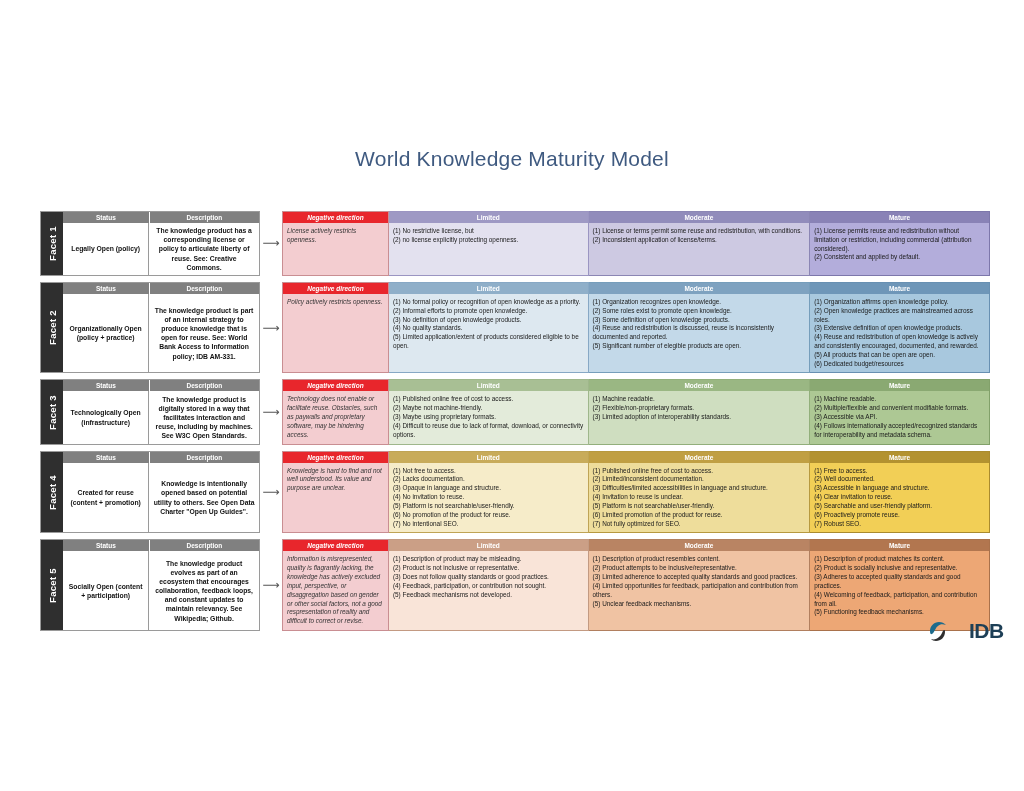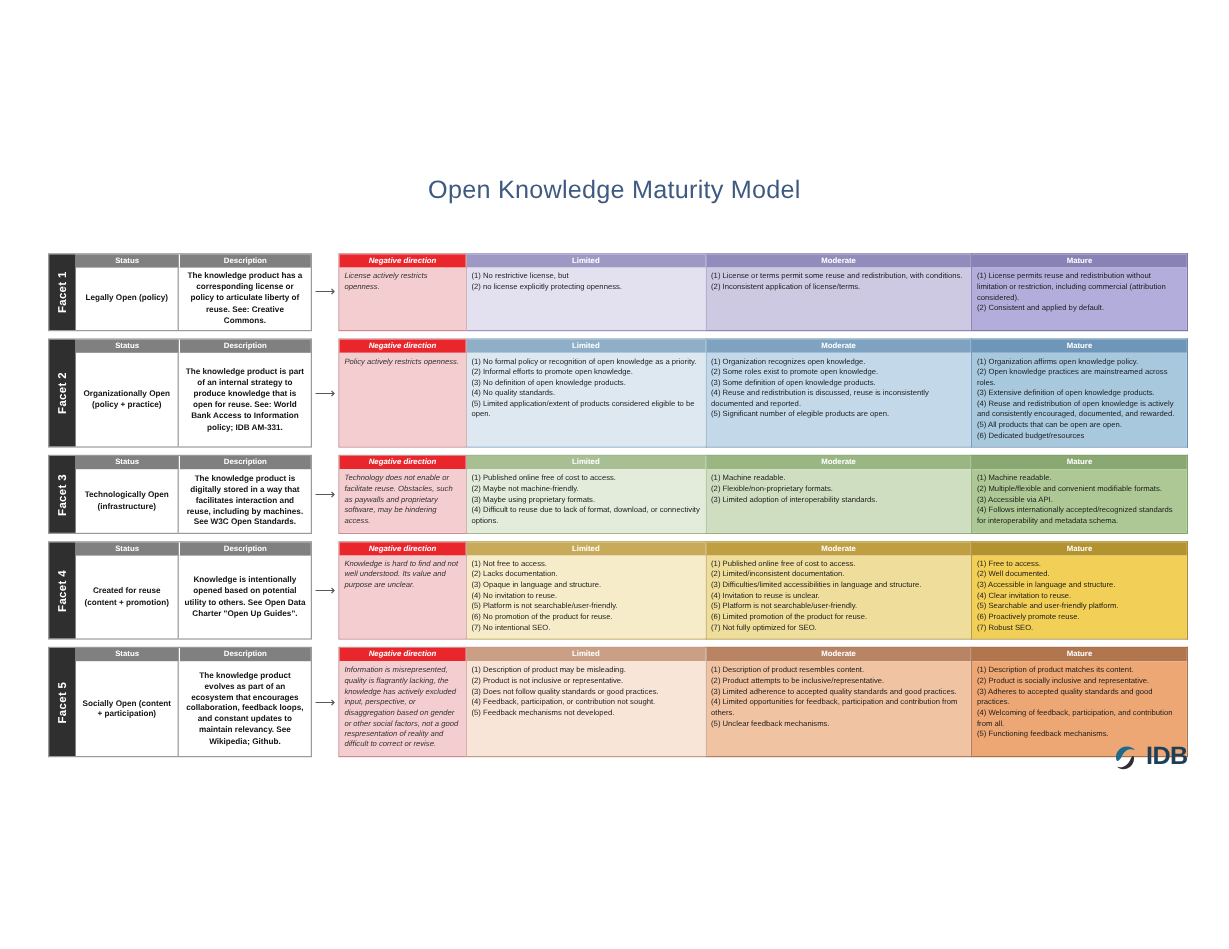--- a/index.html
+++ b/index.html
@@ -85,27 +85,27 @@
   .f4 .lvl.mod{border-color:#b7993f;} .f4 .lvl.mat{border-color:#aa8b2e;}
 
   .f5 .lvl.neg .lvl-body{background:#f3cdd0;}
   .f5 .lvl.lim .lvl-head{background:#cb9f86;} .f5 .lvl.lim .lvl-body{background:#f9e4d8;}
   .f5 .lvl.mod .lvl-head{background:#b98463;} .f5 .lvl.mod .lvl-body{background:#f0c3a3;}
   .f5 .lvl.mat .lvl-head{background:#b2764f;} .f5 .lvl.mat .lvl-body{background:#eda775;}
   .f5 .lvl.neg{border-color:#c98e92;} .f5 .lvl.lim{border-color:#c39a82;}
   .f5 .lvl.mod{border-color:#b17f5f;} .f5 .lvl.mat{border-color:#a9714b;}
 
   
-  .logo{position:absolute;left:925px;top:618px;display:flex;align-items:center;gap:4px;}
+  .logo{position:absolute;left:925px;top:618px;display:flex;align-items:center;gap:18px;}
   .logo-text{font-size:21px;font-weight:bold;color:#1d3f56;letter-spacing:-.5px;}
 </style>
 </head>
 <body>
 
-<div class="page-title">Open Knowledge Maturity Model</div>
+<div class="page-title">World Knowledge Maturity Model</div>
 
 <div class="matrix" id="matrix">
     <div class="facet-row f1">
       <div class="left-block">
         <div class="facet-tab">
           <span>Facet 1</span>
         </div>
         <div class="left-cols">
           <div class="left-head">
             <div class="lh status">Status</div>

